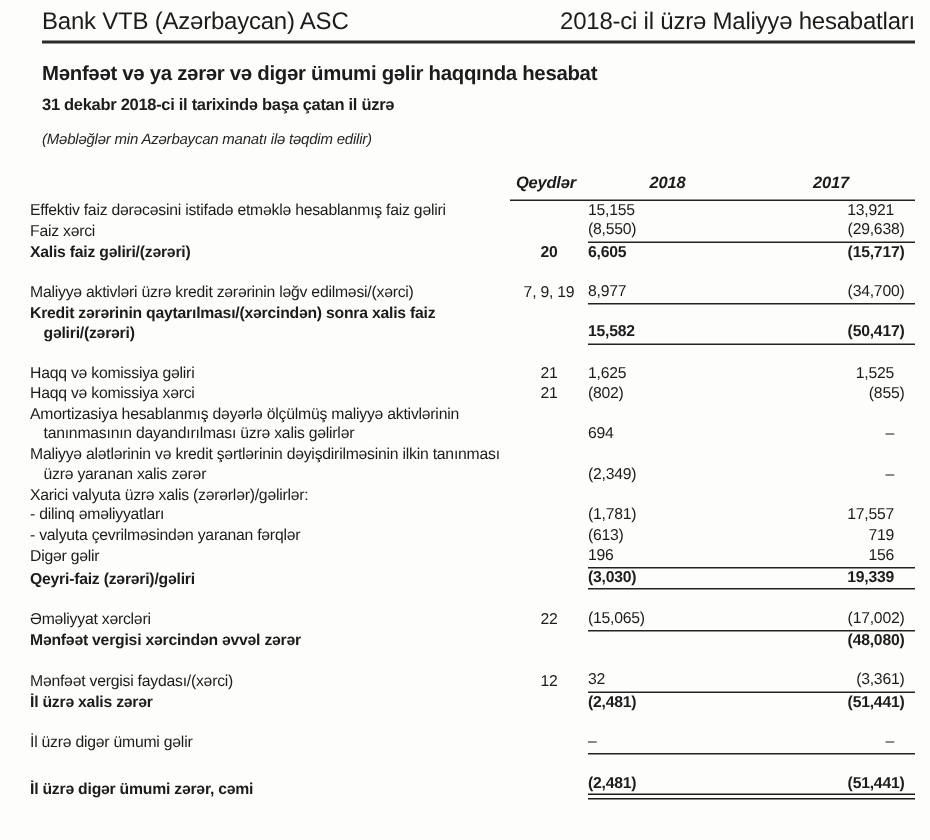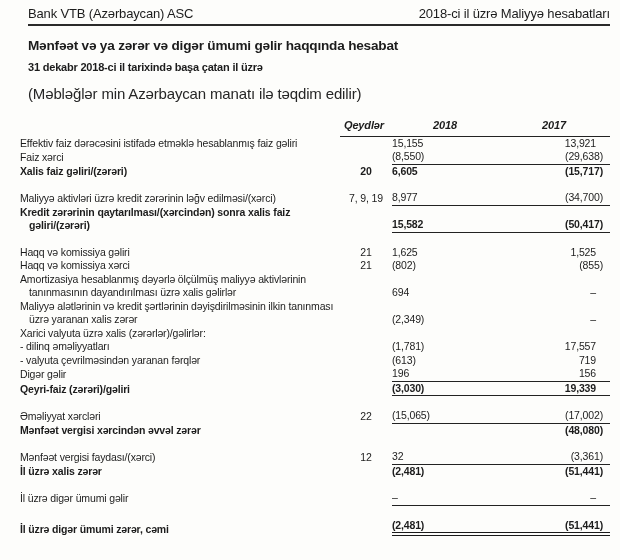--- a/index.html
+++ b/index.html
@@ -12,29 +12,29 @@
     letter-spacing: -0.15px;
     overflow: hidden;
   }
   .page { padding: 6px 10px 0 28px; }
 
   
   .doc-header {
     display: flex;
     justify-content: space-between;
     align-items: flex-end;
-    font-size: 13px;
+    font-size: 16px;
     padding-bottom: 3px;
     border-bottom: 2px solid #2a2a2a;
   }
 
   
   .title1 { margin-top: 12px; font-size: 13.6px; font-weight: bold; letter-spacing: -0.2px; }
   .title2 { margin-top: 8px;  font-size: 11px; font-weight: bold; letter-spacing: -0.2px; }
-  .cnote  { margin-top: 12px; font-size: 15px; color: #262626; }
+  .cnote  { margin-top: 12px; font-style: italic; font-size: 10px; color: #262626; }
 
   
   .tbl { margin-top: 17px; }
   .trow {
     display: flex;
     align-items: flex-end;
     line-height: 13.5px;
   }
   .trow.gap { margin-top: 13px; }
   .trow.bold { font-weight: bold; }

